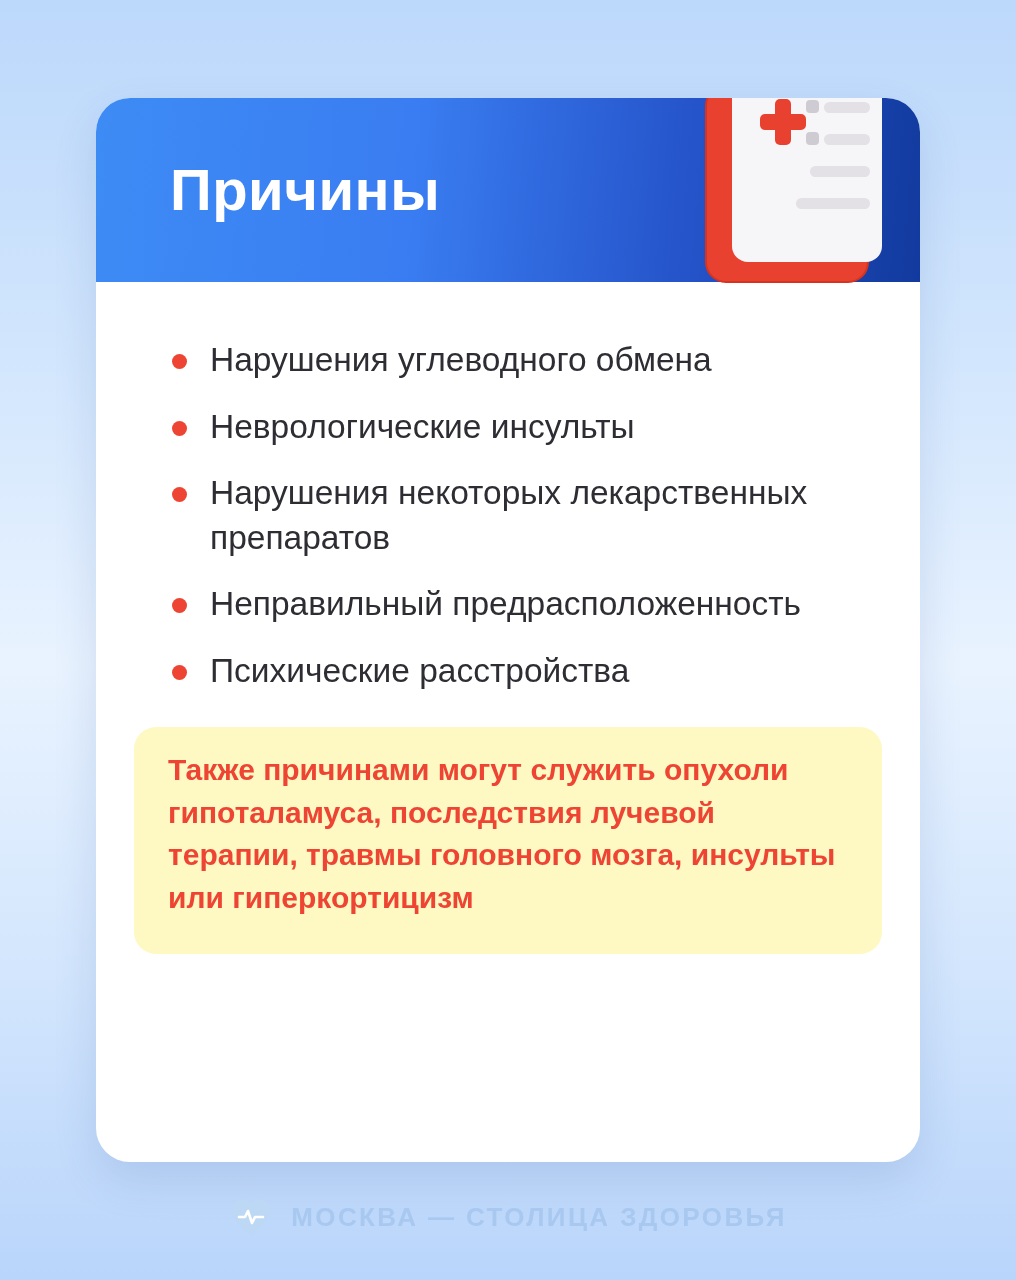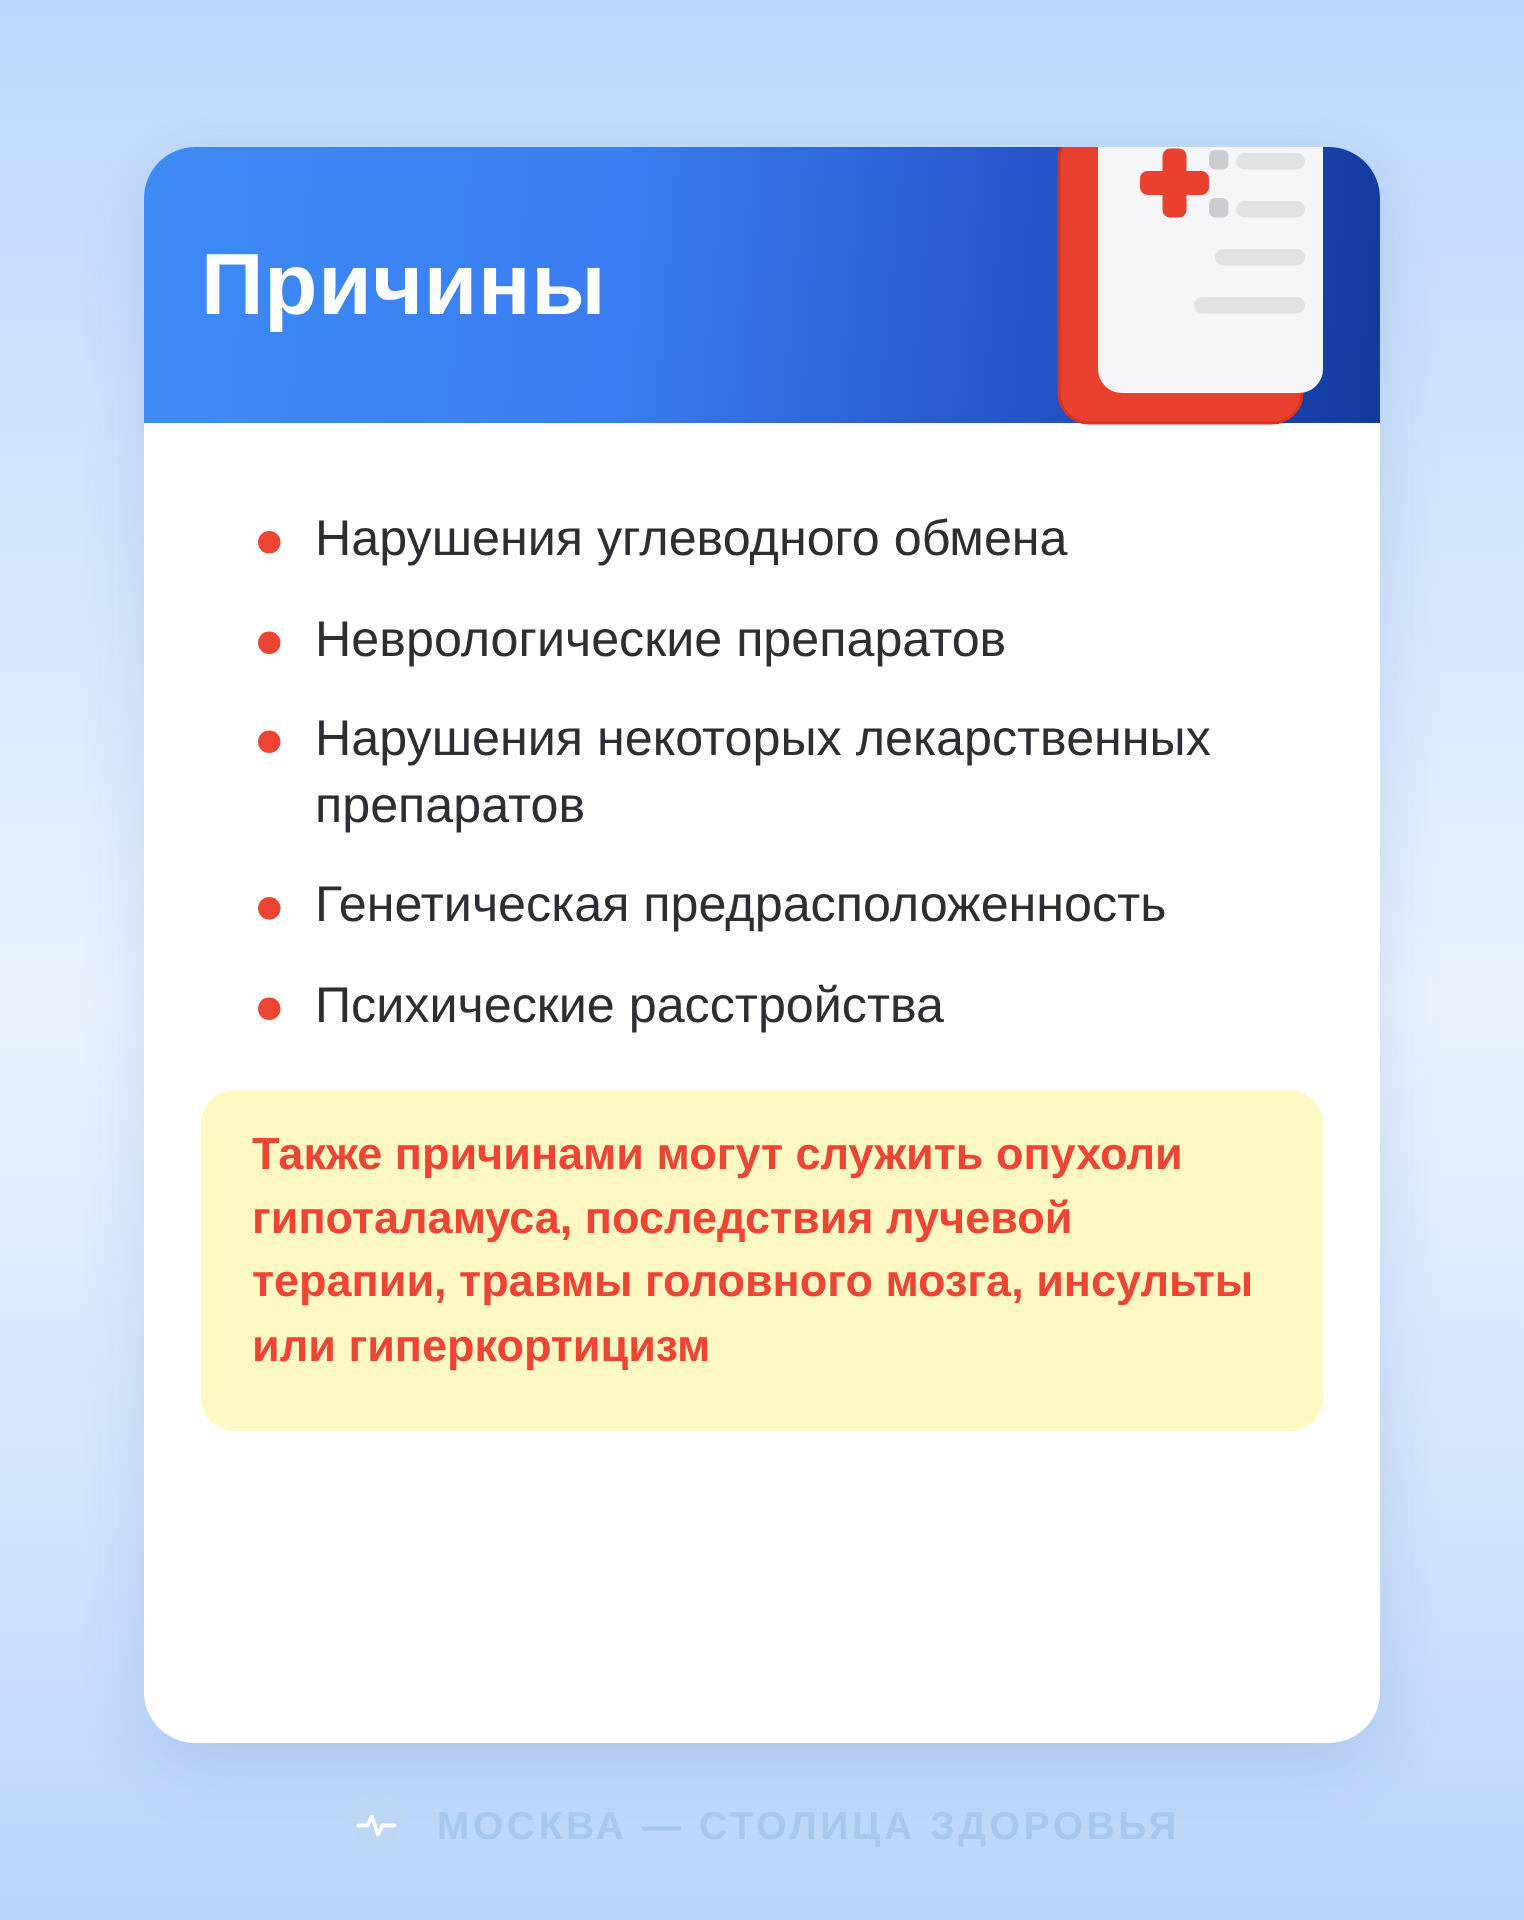--- a/index.html
+++ b/index.html
@@ -36,21 +36,21 @@
   .card-header {
     position: relative;
     height: 184px;
     background: linear-gradient(95deg, #3d8bf5 0%, #3a7df2 38%, #2553c9 72%, #123a9e 100%);
     display: flex;
     align-items: center;
   }
 
   .card-title {
     margin: 0;
-    padding-left: 38px;
+    padding-left: 74px;
     color: #ffffff;
     font-size: 58px;
     font-weight: bold;
     letter-spacing: 0.5px;
     line-height: 1.1;
   }
 
   
   .clipboard {
     position: absolute;
@@ -158,23 +158,23 @@
           <g fill="#cfcbd2">
             <rect x="118" y="70" width="13" height="13" rx="4"></rect>
             <rect x="118" y="102" width="13" height="13" rx="4"></rect>
           </g>
         </svg>
       </div>
     </div>
 
     <ul class="list">
       <li>Нарушения углеводного обмена</li>
-      <li>Неврологические препаратов</li>
+      <li>Неврологические инсульты</li>
       <li>Нарушения некоторых лекарственных препаратов</li>
-      <li>Генетическая предрасположенность</li>
+      <li>Неправильный предрасположенность</li>
       <li>Психические расстройства</li>
     </ul>
 
     <div class="note">Также причинами могут служить опухоли гипоталамуса, последствия лучевой терапии, травмы головного мозга, инсульты или гиперкортицизм</div>
 
   </div>
 
   <div class="footer">
     <span>
       <svg class="heart-icon" viewBox="0 0 44 42" aria-hidden="true">

